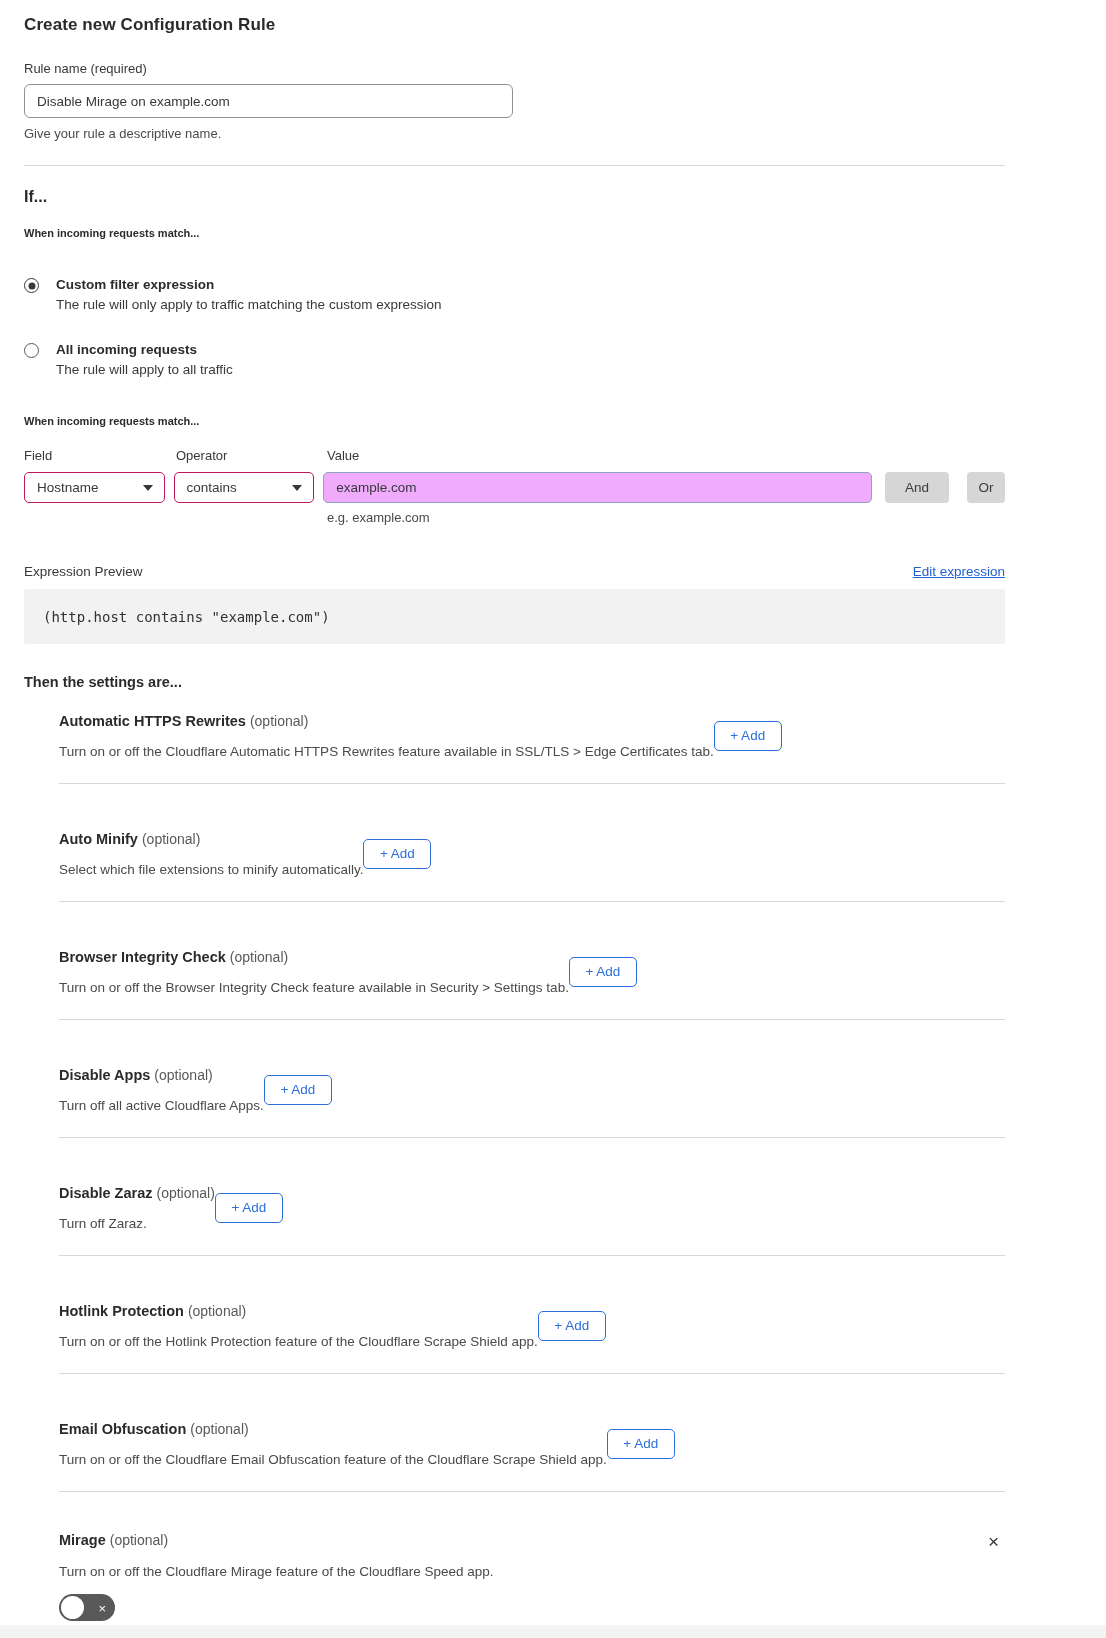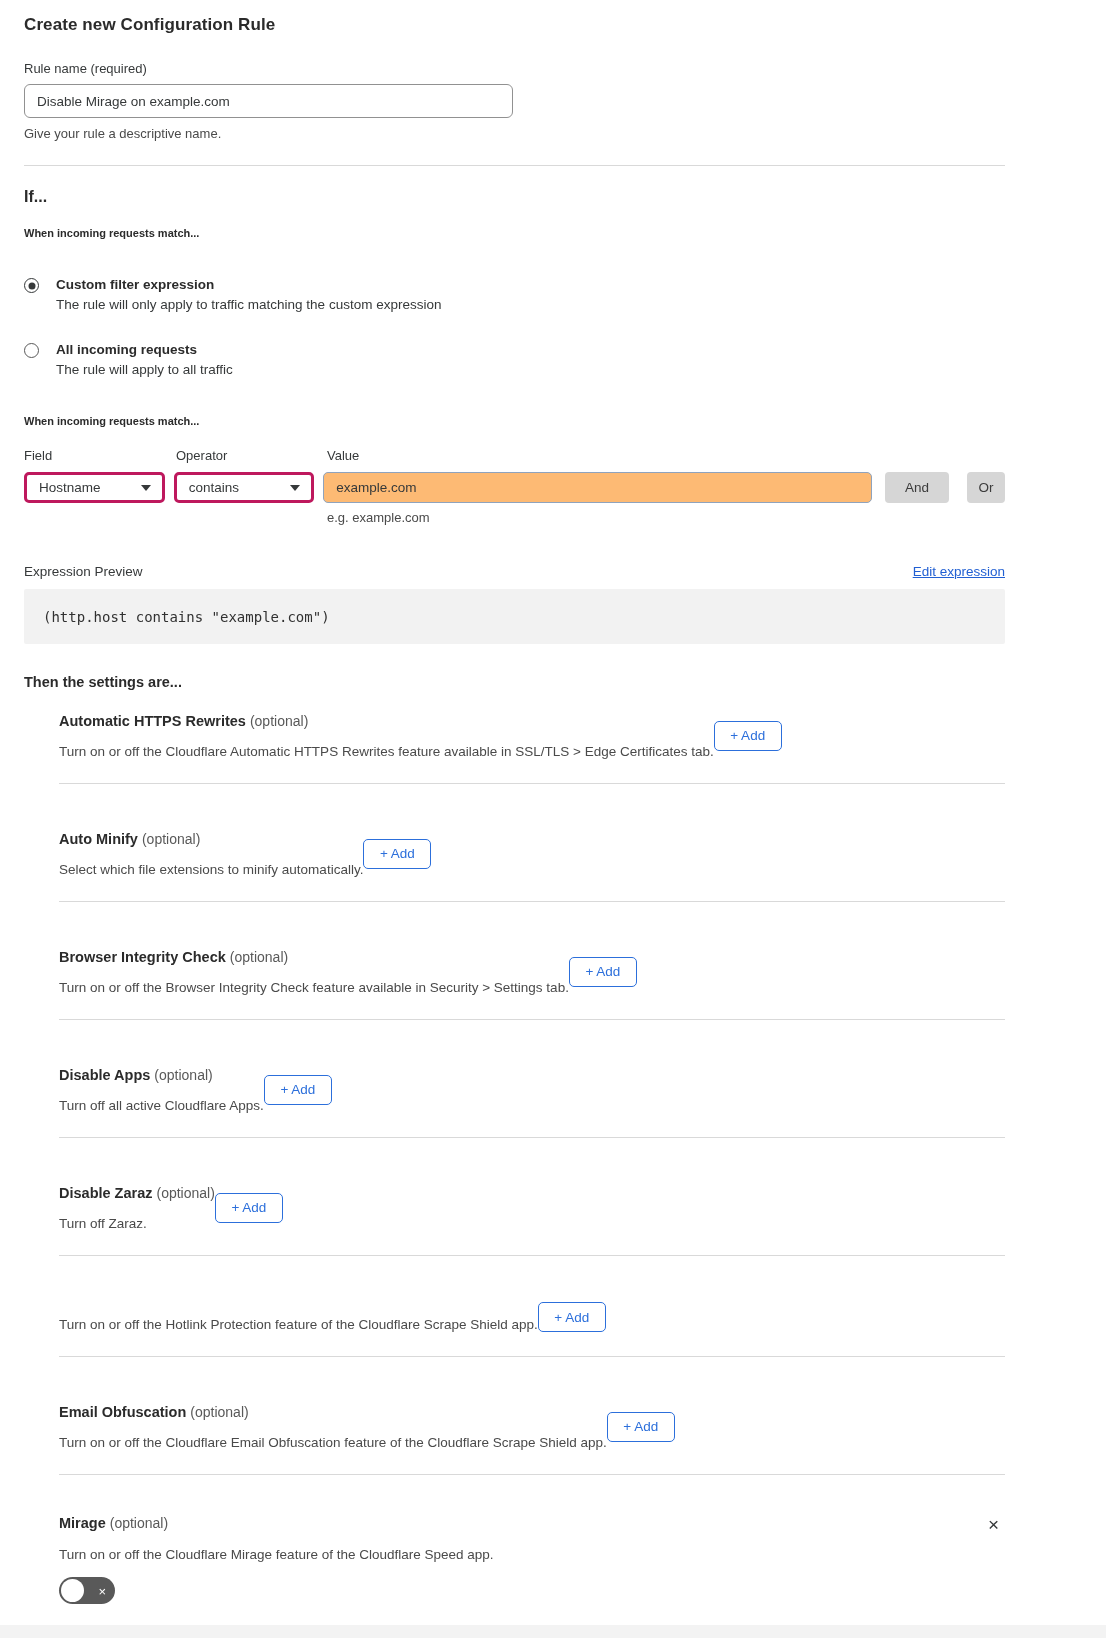--- a/index.html
+++ b/index.html
@@ -47,36 +47,36 @@
   }
   .radio-label { font-size: 13.5px; font-weight: 700; color: #2b2b2b; }
   .radio-desc { font-size: 13.5px; color: #36393a; margin-top: 5px; font-weight: 400; }
 
   .builder-labels { display: flex; margin-top: 21px; font-size: 13px; color: #36393a; }
   .builder-labels .lbl-field { width: 152px; }
   .builder-labels .lbl-operator { width: 151px; }
   .builder-controls { display: flex; align-items: center; margin-top: 9px; }
   .select-box {
     width: 143px; height: 31px;
-    border: 3px solid #be185d; border-radius: 5px;
+    border: 1px solid #be185d; border-radius: 5px;
     background: #fff; display: flex; align-items: center;
     padding: 0 12px; font-size: 13.5px; color: #36393a;
     position: relative; cursor: pointer;
   }
   .select-box .caret {
     position: absolute; right: 11px; top: 50%; margin-top: -3px;
     width: 0; height: 0;
     border-left: 5px solid transparent; border-right: 5px solid transparent;
     border-top: 6px solid #36393a;
   }
   .select-box + .select-box { margin-left: 9px; }
   .value-input {
     margin-left: 9px; width: 560px; height: 31px;
     border: 1px solid #8fa3bd; border-radius: 5px;
-    background: #fdba74; padding: 0 12px;
+    background: #f0abfc; padding: 0 12px;
     font-size: 13.5px; color: #36393a;
     font-family: "Liberation Sans", sans-serif; outline: none;
   }
   .btn-gray {
     height: 31px; border: none; border-radius: 4px;
     background: #d6d6d6; color: #3c3c3c; font-size: 13.5px;
     font-family: "Liberation Sans", sans-serif; cursor: pointer;
   }
   .btn-and { width: 65px; margin-left: 13px; }
   .btn-or { width: 39px; margin-left: 18px; }
@@ -232,20 +232,21 @@
   <div class="setting-row">
     <div>
       <div><span class="setting-title">Disable Zaraz</span><span class="setting-optional">(optional)</span></div>
       <div class="setting-desc">Turn off Zaraz.</div>
     </div>
     <button class="btn-add">+ Add</button>
   </div>
 
   <div class="setting-row">
     <div>
+      <div><span class="setting-title">Hotlink Protection</span><span class="setting-optional">(optional)</span></div>
       <div class="setting-desc">Turn on or off the Hotlink Protection feature of the Cloudflare Scrape Shield app.</div>
     </div>
     <button class="btn-add">+ Add</button>
   </div>
 
   <div class="setting-row">
     <div>
       <div><span class="setting-title">Email Obfuscation</span><span class="setting-optional">(optional)</span></div>
       <div class="setting-desc">Turn on or off the Cloudflare Email Obfuscation feature of the Cloudflare Scrape Shield app.</div>
     </div>

